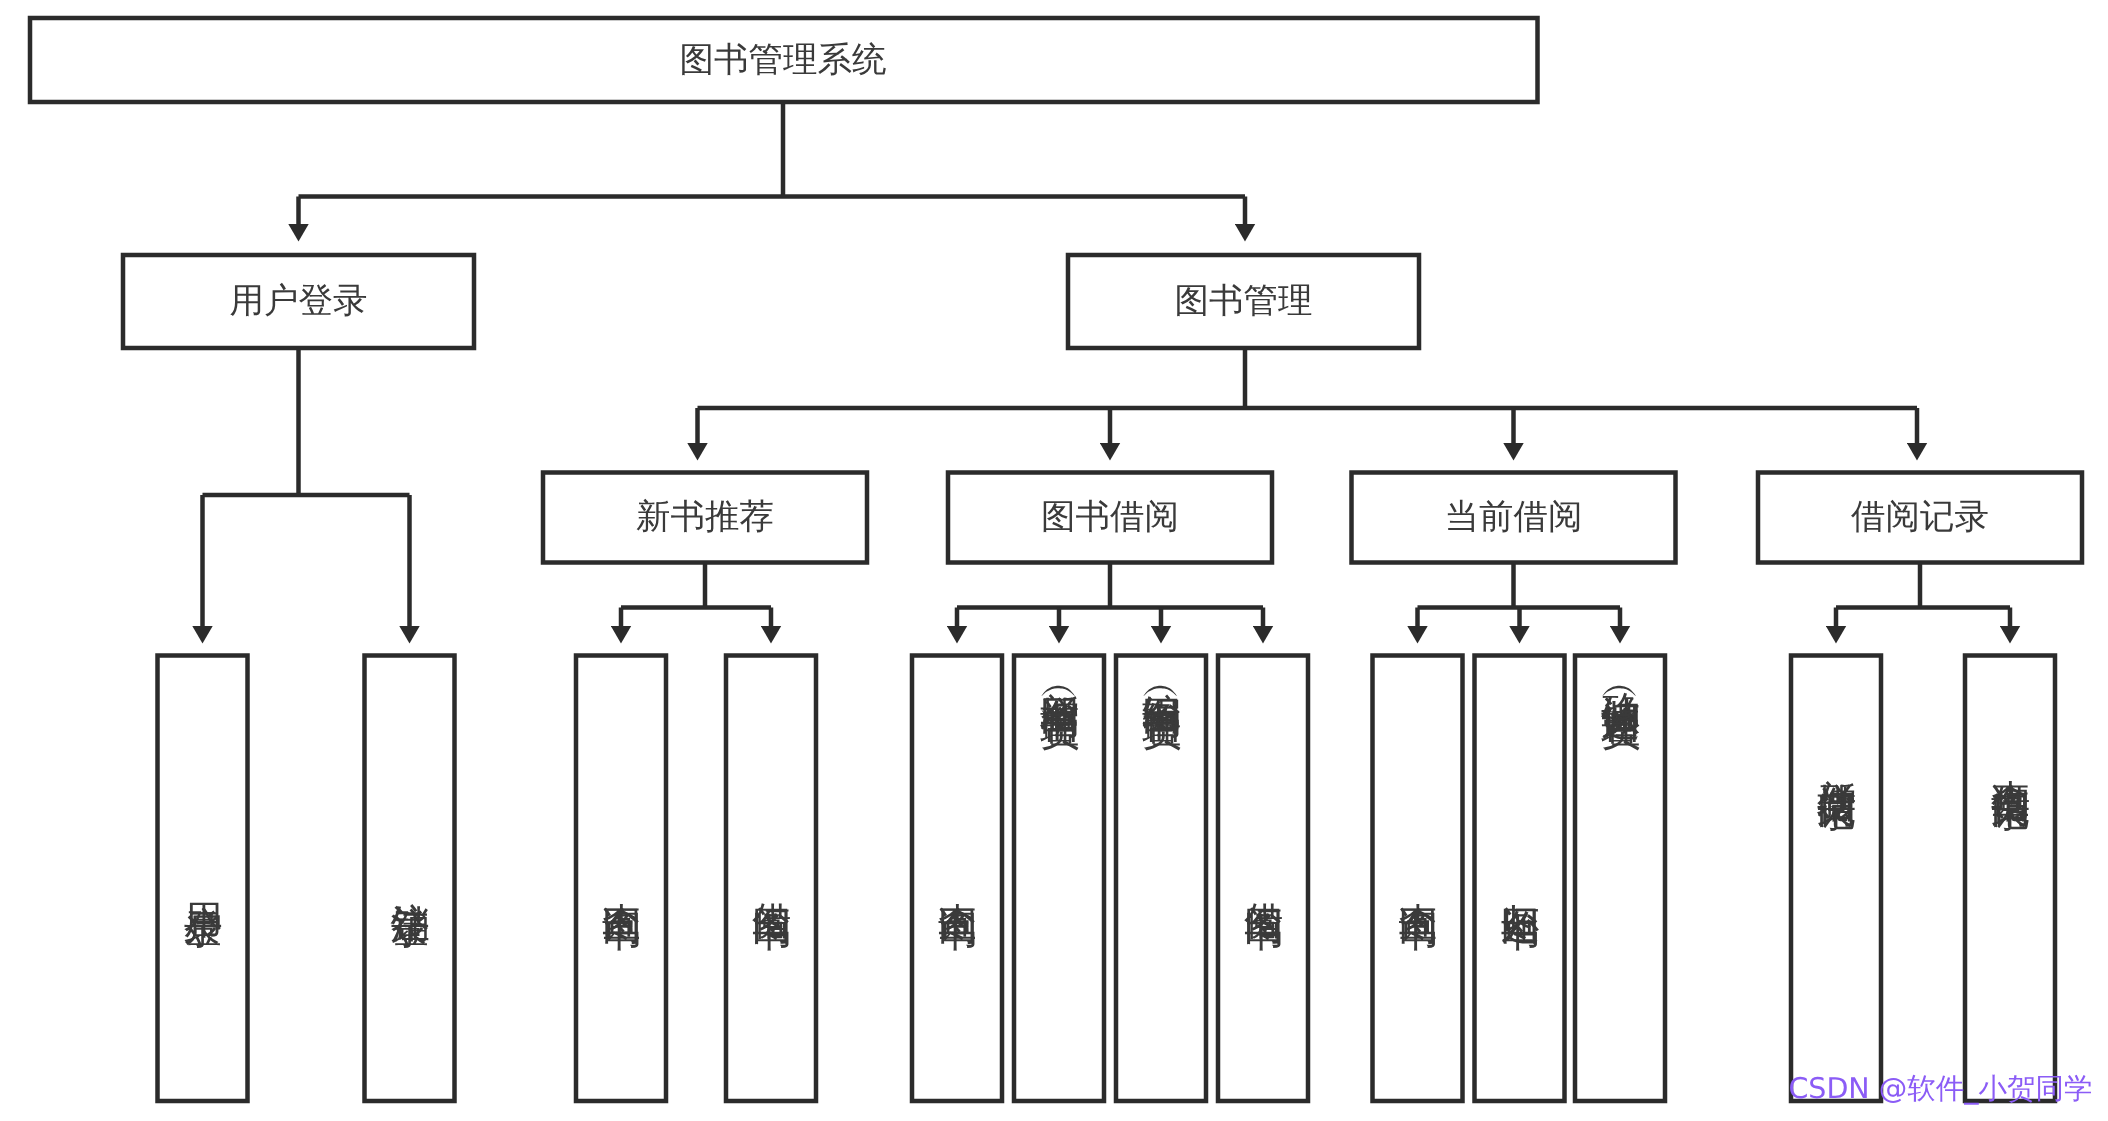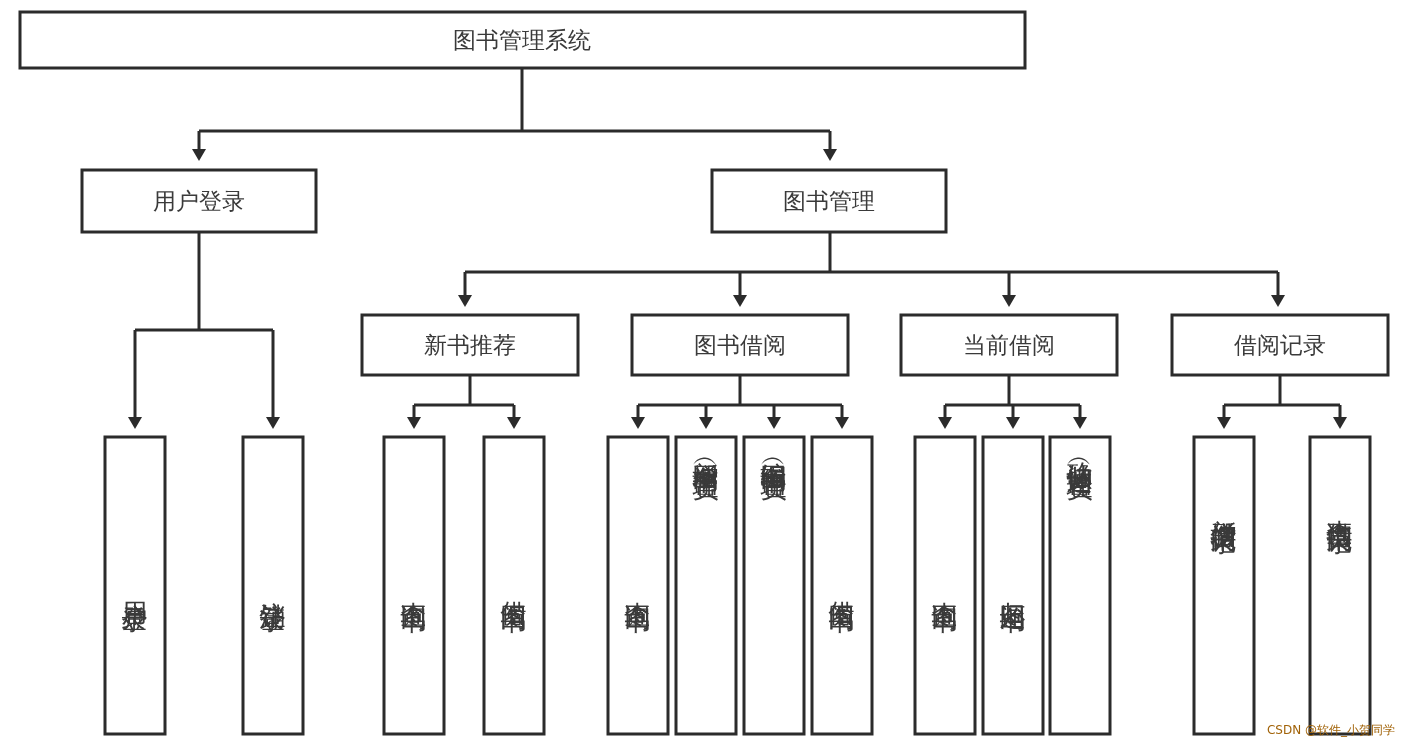--- a/index.html
+++ b/index.html
@@ -56,22 +56,22 @@
     writing-mode: vertical-rl;
     text-orientation: upright;
     text-anchor: middle;
     letter-spacing: 2px;
   }
   .watermark {
     position: absolute;
     right: 10px;
     bottom: 8px;
     font-family: "DejaVu Sans", "Liberation Sans", sans-serif;
-    font-size: 12px;
-    color: #a16207;
+    font-size: 19px;
+    color: #8b5cf6;
     white-space: nowrap;
     user-select: none;
   }
 </style>
 </head>
 <body>
 
 <div id="diagram-root">
 
   <svg id="tree-svg" viewBox="0 0 1405 747" xmlns="http://www.w3.org/2000/svg">

